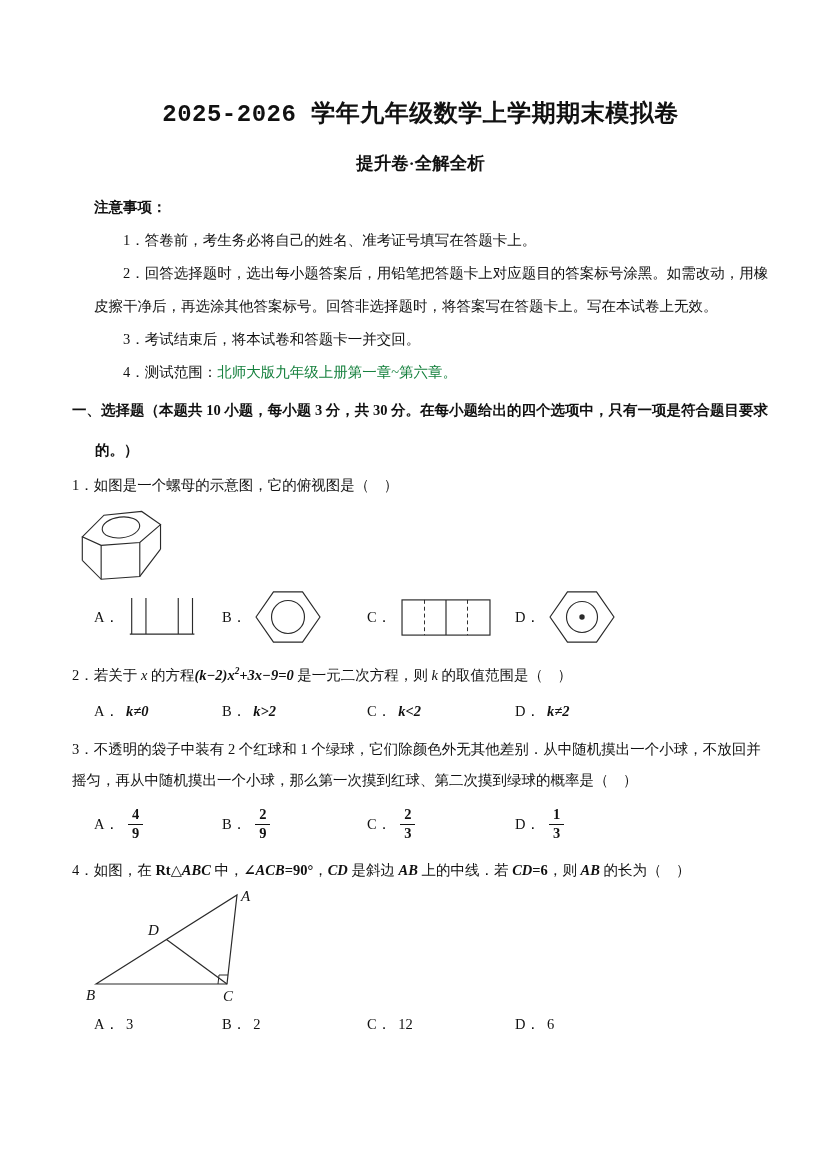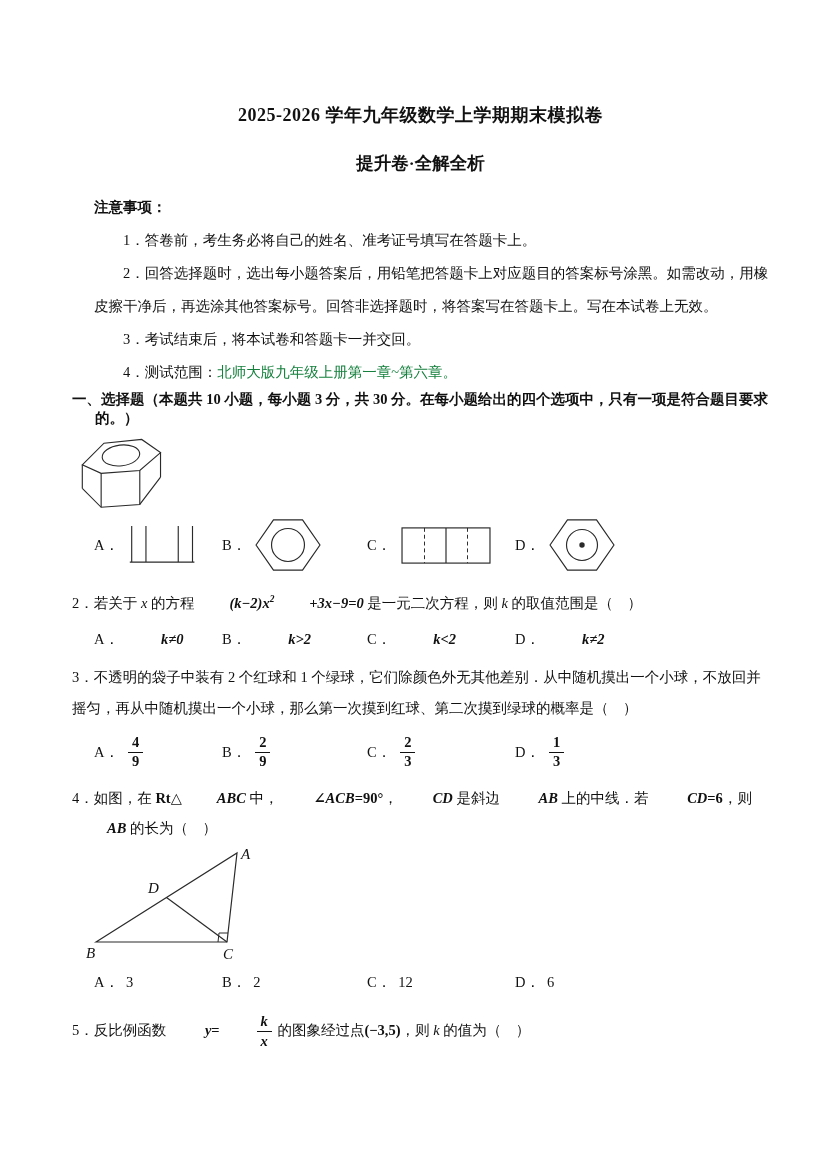--- a/index.html
+++ b/index.html
@@ -3,34 +3,34 @@
 <meta charset="utf-8">
 <style>
   html,body{margin:0;padding:0;background:#e8e8e8;}
   .page{
     width:827px;height:1169px;margin:0 auto;background:#ffffff;
     color:#111;font-family:"Liberation Serif","DejaVu Serif",serif;
     font-size:14.5px;position:relative;overflow:hidden;
     box-sizing:border-box;padding:100px 58px 0 72px;
   }
   p{margin:0;}
-  .title{font-size:18px;font-weight:bold;text-align:center;line-height:30px;letter-spacing:0.5px;}
+  .title{font-size:24px;font-weight:bold;text-align:center;line-height:30px;letter-spacing:0.5px;font-family:Liberation Mono, monospace;}
   .subtitle{font-size:17.5px;font-weight:bold;text-align:center;line-height:24px;margin-top:21px;}
   .exam-info{font-size:13.5px;font-style:italic;text-align:center;line-height:20px;margin-top:14px;letter-spacing:1px;}
   .notices{margin-top:16px;margin-left:22px;}
   .notice-heading{font-weight:bold;line-height:33px;}
   .notice-item{line-height:33px;text-indent:29px;}
-  .section-heading{font-weight:bold;line-height:19px;padding-left:23px;text-indent:-23px;margin-top:1px;}
+  .section-heading{font-weight:bold;line-height:40px;padding-left:23px;text-indent:-23px;margin-top:1px;}
   .q-line{line-height:30px;}
   .q-line.two{line-height:31px;}
   .qblock{margin-top:0;}
   .mt8{margin-top:8px;} .mt12{margin-top:12px;} .mt6{margin-top:6px;} .mt4{margin-top:4px;} .mt2{margin-top:2px;}
   .seg-i{font-style:italic;}
   .seg-b{font-weight:bold;}
-  .seg-bi{font-weight:bold;font-style:italic;padding-left:35px;}
+  .seg-bi{font-weight:bold;font-style:italic;}
   .seg-bsup{font-weight:bold;font-style:italic;font-size:0.65em;vertical-align:super;line-height:0;}
   .seg-red{color:#15803d;}
   .options-row{display:grid;grid-template-columns:128px 145px 148px auto;margin-left:22px;align-items:center;}
   .opt-cell{display:flex;align-items:center;gap:7px;line-height:30px;}
   .opt-label{white-space:pre;}
   .text-opts{line-height:32px;}
   .frac{display:inline-block;text-align:center;vertical-align:middle;line-height:1.05;margin:0 2px;}
   .frac .num{display:block;border-bottom:1.4px solid #111;padding:0 4px 1.5px;}
   .frac .den{display:block;padding-top:1.5px;}
   .frac.seg-bi{font-weight:bold;font-style:italic;}
@@ -56,20 +56,21 @@
     <p class="notice-heading">注意事项：</p>
     <p class="notice-item">1．答卷前，考生务必将自己的姓名、准考证号填写在答题卡上。</p>
     <p class="notice-item">2．回答选择题时，选出每小题答案后，用铅笔把答题卡上对应题目的答案标号涂黑。如需改动，用橡皮擦干净后，再选涂其他答案标号。回答非选择题时，将答案写在答题卡上。写在本试卷上无效。</p>
     <p class="notice-item">3．考试结束后，将本试卷和答题卡一并交回。</p>
     <p class="notice-item"><span>4．测试范围：</span><span class="seg-red">北师大版九年级上册第一章~第六章。</span></p>
   </div>
 
   <p class="section-heading">一、选择题（本题共 10 小题，每小题 3 分，共 30 分。在每小题给出的四个选项中，只有一项是符合题目要求的。）</p>
 
   <div class="qblock">
+    <p class="q-line">1．如图是一个螺母的示意图，它的俯视图是（　）</p>
     <svg class="fig fig-nut" width="96" height="82" viewBox="0 0 100 87">
       <path class="sketch" d="M10,37 L33,14 L73,10 L93,24 L71,43 L30,46 Z"></path>
       <ellipse class="sketch" cx="51" cy="27" rx="20" ry="11" transform="rotate(-7 51 27)"></ellipse>
       <path class="sketch" d="M10,37 L10,62 M30,46 L30,82 M71,43 L71,79 M93,24 L93,50"></path>
       <path class="sketch" d="M10,62 L30,82 L71,79 L93,50"></path>
     </svg>
     <div class="options-row q1-opts">
       <div class="opt-cell">
         <span class="opt-label">A．</span>
         <svg width="76" height="46" viewBox="0 0 80 48">
@@ -184,17 +185,14 @@
           <span class="opt-label">C．</span>
           <span>12</span>
         </div>
       <div class="opt-cell">
           <span class="opt-label">D．</span>
           <span>6</span>
         </div>
     </div>
   </div>
 
-  <div class="qblock mt12">
-    <p class="q-line" style="line-height:42px;"><span class="">5．反比例函数 </span><span class="seg-bi">y</span><span class="seg-b">=</span><span class="frac seg-bi"><span class="num">k</span><span class="den">x</span></span><span class=""> 的图象经过点</span><span class="seg-b">(−3,5)</span><span class="">，则 </span><span class="seg-i">k</span><span class=""> 的值为（　）</span></p>
-  </div>
 
 </div>
 
 </body></html>

